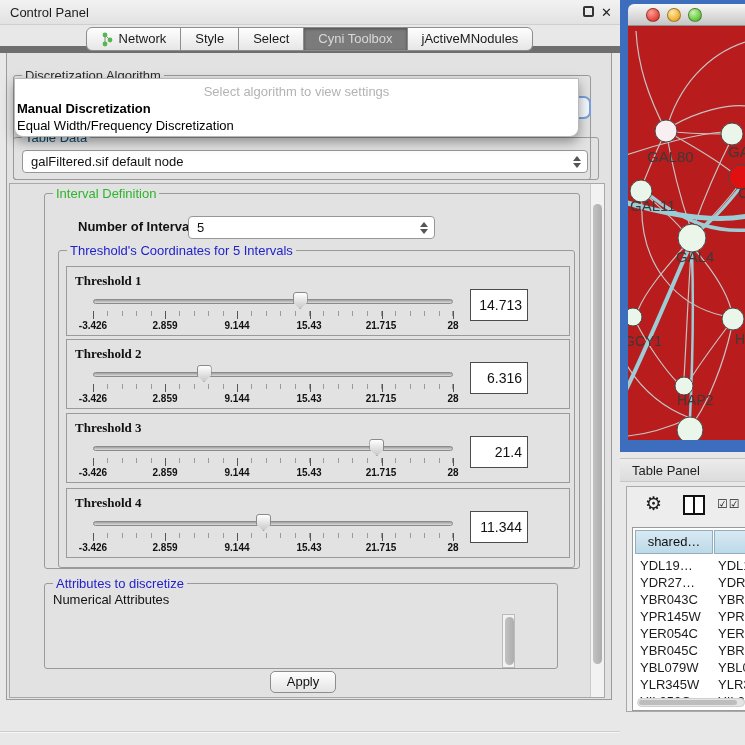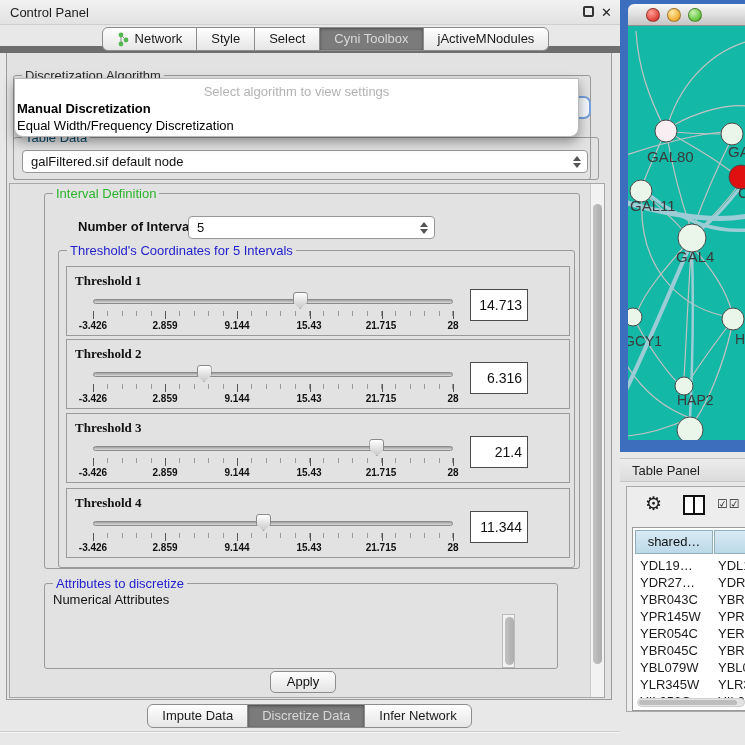--- a/index.html
+++ b/index.html
@@ -9,21 +9,21 @@
   #control-panel{position:absolute;left:0;top:0;width:620px;height:745px;background:#e8e8e8;}
   #cp-titlebar{position:absolute;left:0;top:0;width:100%;height:25px;background:linear-gradient(#f2f2f2,#e2e2e2);border-bottom:1px solid #cfcfcf;}
   #cp-title{position:absolute;left:10px;top:5px;font-size:13px;color:#1d1d1d;}
   .win-icon{position:absolute;top:6px;cursor:default;}
   #float-icon{right:26px;width:11px;height:11px;border:2px solid #333;border-radius:2px;}
   #close-icon{right:8px;font-size:13px;font-weight:bold;color:#222;line-height:13px;}
 
   
   #tabstrip{position:absolute;left:0;top:25px;width:100%;height:28px;}
   #tab-darkband{position:absolute;left:0;top:21px;width:100%;height:7px;background:#6e6e6e;}
-  #tabrow{position:absolute;left:16px;top:2px;width:100%;display:flex;justify-content:center;align-items:center;}
+  #tabrow{position:absolute;left:0;top:2px;width:100%;display:flex;justify-content:center;align-items:center;}
   .seg{height:24px;line-height:22px;padding:0 14px;font-size:13px;color:#1a1a1a;background:linear-gradient(#fefefe,#e6e6e6);border:1px solid #8d8d8d;margin-left:-1px;position:relative;z-index:2;display:flex;align-items:center;gap:5px;}
   .seg.first{border-radius:6px 0 0 6px;}
   .seg.last{border-radius:0 6px 6px 0;}
   .seg.sel{background:#7b7b7b;color:#d9d9d9;box-shadow:inset 0 1px 3px rgba(0,0,0,.4);}
 
   
   #content{position:absolute;left:6px;top:53px;width:606px;height:647px;background:#e2e2e2;border:1px solid #9b9b9b;border-top:none;}
 
   .gbox{position:absolute;border:1px solid #9a9a9a;border-radius:3px;}
   .glabel{position:absolute;top:-8px;left:8px;background:#e2e2e2;padding:0 3px;font-size:13px;white-space:nowrap;}
@@ -68,21 +68,21 @@
   #bottom-groove{position:absolute;left:0;top:31px;width:100%;height:2px;background:#cdcdcd;border-bottom:1px solid #f6f6f6;}
 
   
   #right-col{position:absolute;left:620px;top:0;width:125px;height:745px;background:#e8e8e8;}
   #net-window{position:absolute;left:0;top:0;width:125px;height:452px;background:#3d6ebe;}
   #net-titlebar{position:absolute;left:8px;top:4px;width:117px;height:22px;background:linear-gradient(#f7f7f7,#c6c6c6);border-bottom:1px solid #909090;border-radius:6px 0 0 0;}
   .tl{position:absolute;top:4px;width:14px;height:14px;border-radius:50%;border:1px solid rgba(0,0,0,.35);}
   #tl-red{left:18px;background:radial-gradient(circle at 35% 30%,#ff9d94,#e0443a 70%);}
   #tl-yellow{left:39px;background:radial-gradient(circle at 35% 30%,#ffe9a8,#f0ad2f 70%);}
   #tl-green{left:60px;background:radial-gradient(circle at 35% 30%,#c9f3b0,#62c43c 70%);}
-  #net-canvas{position:absolute;left:8px;top:26px;width:117px;height:414px;background:#14b8a6;overflow:hidden;}
+  #net-canvas{position:absolute;left:8px;top:26px;width:117px;height:414px;background:#b91c1c;overflow:hidden;}
 
   #tp-titlebar{position:absolute;left:0;top:458px;width:125px;height:24px;background:linear-gradient(#ececec,#dcdcdc);border-top:1px solid #c2c2c2;border-bottom:1px solid #c6c6c6;}
   #tp-title{position:absolute;left:12px;top:4px;font-size:13px;color:#1d1d1d;}
   #tp-body{position:absolute;left:6px;top:486px;width:119px;height:226px;background:#ededed;border:1px solid #a9a9a9;border-right:none;overflow:hidden;}
   #tp-toolbar{position:absolute;left:0;top:0;width:100%;height:36px;}
   #gear-icon{position:absolute;left:18px;top:5px;font-size:19px;color:#1a1a1a;}
   #cols-icon{position:absolute;left:56px;top:8px;}
   #checks-icons{position:absolute;left:90px;top:10px;font-size:12px;color:#222;letter-spacing:1px;}
   #tp-table{position:absolute;left:5px;top:40px;right:0;bottom:0;background:#fff;border:1px solid #9a9a9a;border-right:none;overflow:hidden;}
   .th-cell{position:absolute;top:2px;height:24px;background:linear-gradient(#d8eaf4,#bcd9e8);border:1px solid #93aebc;font-size:13px;color:#111;text-align:center;line-height:22px;}
@@ -253,31 +253,20 @@
       <div id="apply-btn">Apply</div>
 
       <div class="vscroll" style="left:580px;top:0;width:14px;height:513px;">
         <div class="vthumb" style="top:20px;height:460px;"></div>
       </div>
     </div>
 
   </div>
 
   <div id="bottom-tabs">
-    <div id="bottom-tabrow">
-      <div class="seg first">
-          <span>Impute Data</span>
-        </div>
-      <div class="seg sel">
-          <span>Discretize Data</span>
-        </div>
-      <div class="seg last">
-          <span>Infer Network</span>
-        </div>
-    </div>
     <div id="bottom-groove"></div>
   </div>
 </div>
 
 <div id="right-col">
 
   <div id="net-window">
     <div id="net-titlebar">
       <span class="tl" id="tl-red"></span>
       <span class="tl" id="tl-yellow"></span>

